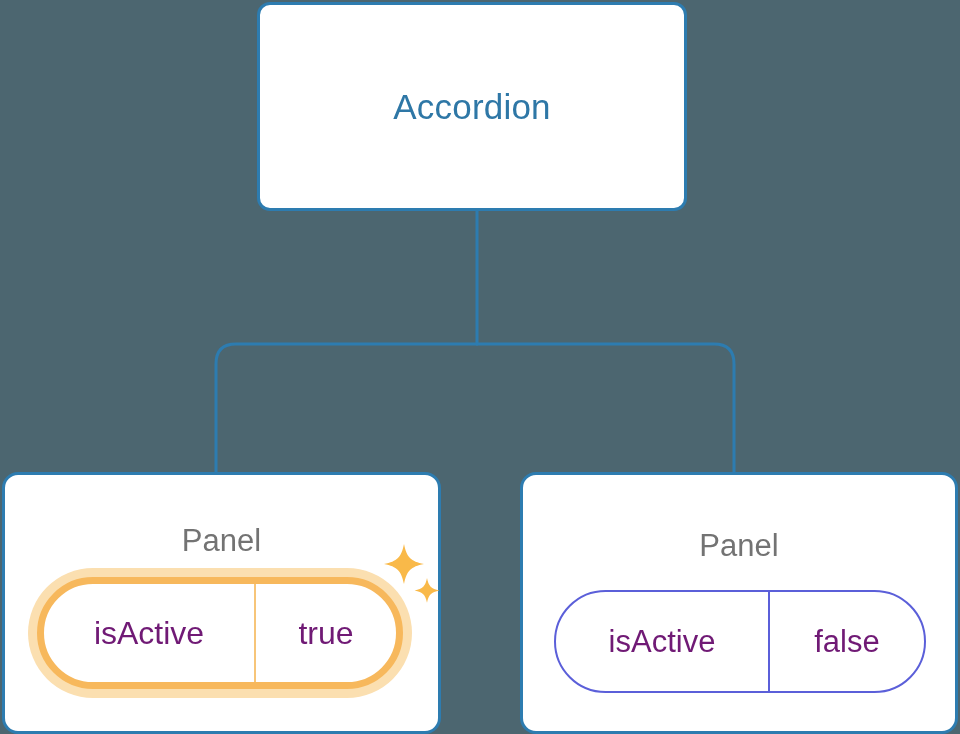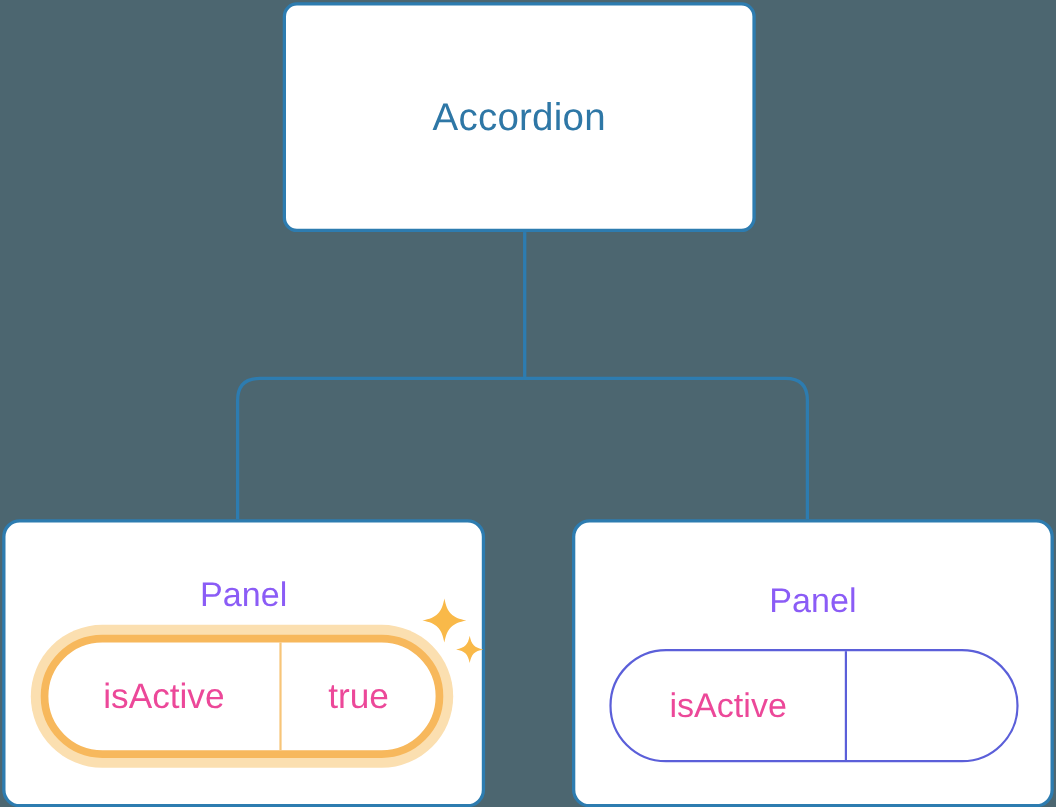--- a/index.html
+++ b/index.html
@@ -67,21 +67,21 @@
   }
   #panel-node-right {
     left: 520px;
     width: 438px;
   }
   .panel-title {
     position: absolute;
     left: 0;
     right: 0;
     text-align: center;
-    color: #8b5cf6;
+    color: #737373;
     font-size: 31px;
     font-weight: 400;
     line-height: 1;
     white-space: nowrap;
   }
   #panel-node-left .panel-title { top: 50px; }
   #panel-node-right .panel-title { top: 55px; }
 
   
   .pill-wrap {
@@ -92,21 +92,21 @@
     display: flex;
     align-items: stretch;
     box-sizing: border-box;
     background: #ffffff;
   }
   .pill-key, .pill-val {
     display: flex;
     align-items: center;
     justify-content: center;
     box-sizing: border-box;
-    color: #ec4899;
+    color: #701a75;
     line-height: 1;
     white-space: nowrap;
   }
 
   
   #pill-wrap-left {
     left: 28px;
     top: 568px;
     width: 384px;
     height: 130px;
@@ -208,16 +208,17 @@
     <path d="M47,40 C48.6,48.2 51.2,50.8 59.4,52.4 C51.2,54 48.6,56.6 47,64.8 C45.4,56.6 42.8,54 34.6,52.4 C42.8,50.8 45.4,48.2 47,40 Z" fill="#f9b949"></path>
   </svg>
 
   <div class="node panel-node" id="panel-node-right">
     <span class="panel-title">Panel</span>
   </div>
 
   <div class="pill-wrap" id="pill-wrap-right">
     <div class="pill" id="pill-right">
       <span class="pill-key">isActive</span>
+      <span class="pill-val">false</span>
     </div>
   </div>
 
 </div>
 
 </body></html>

